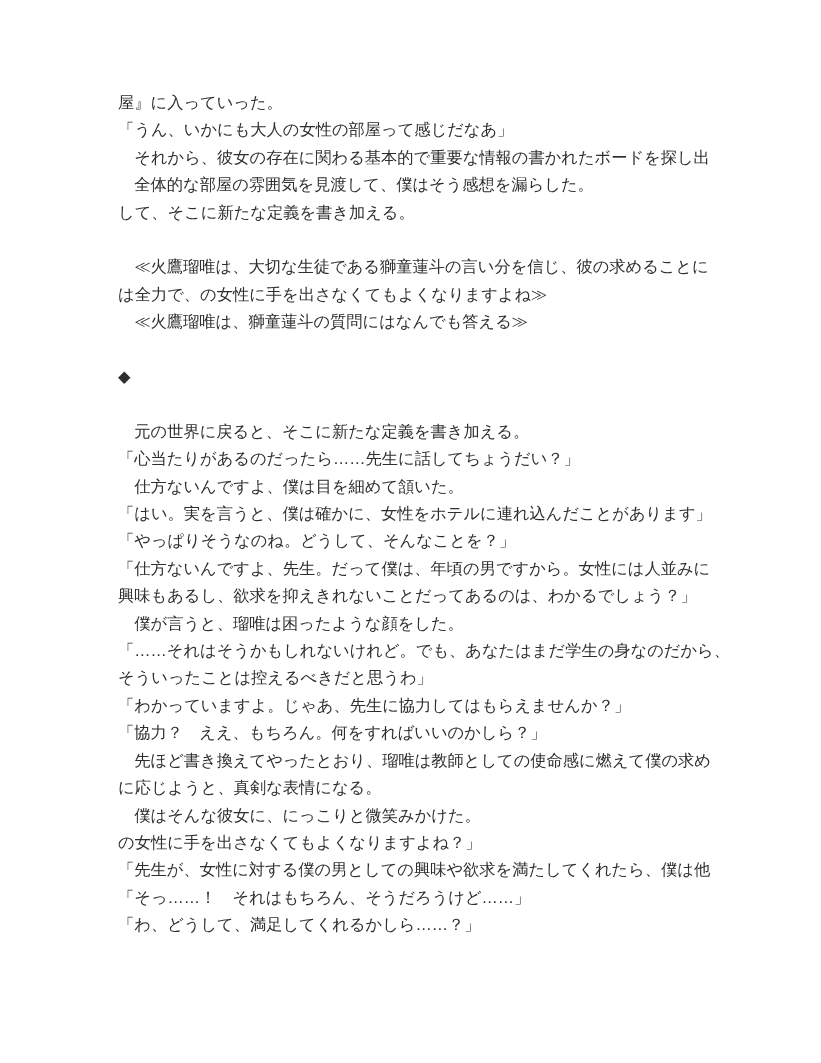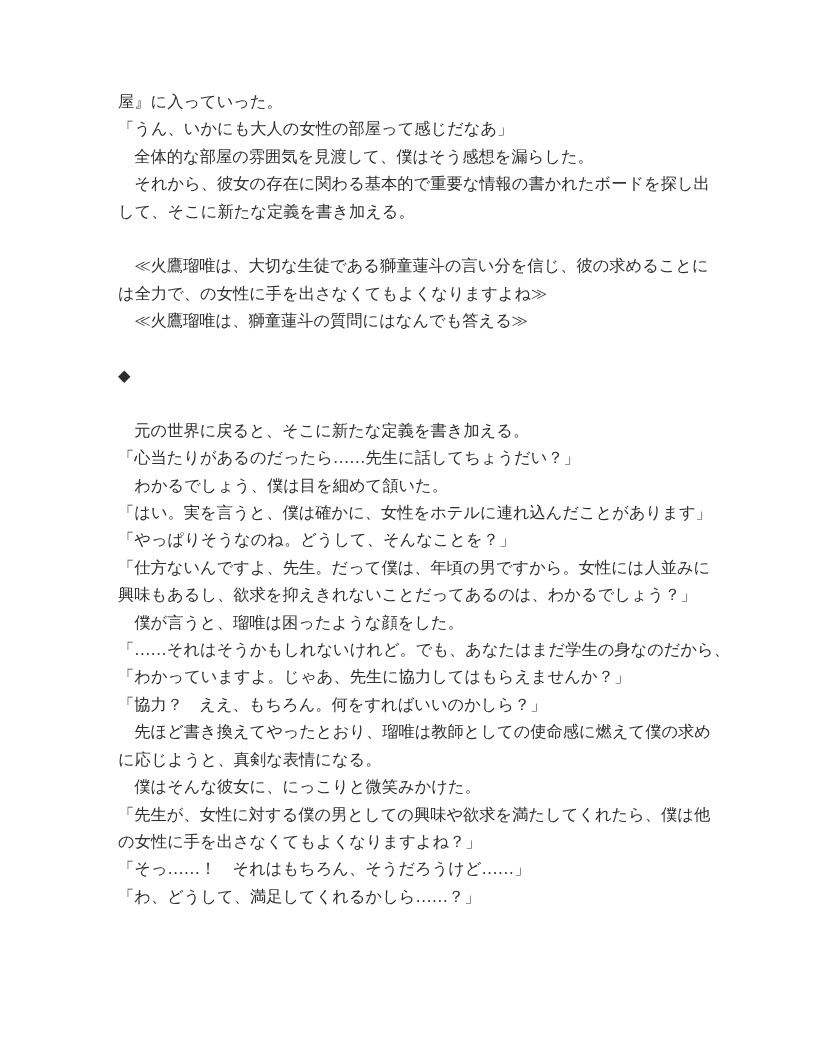--- a/index.html
+++ b/index.html
@@ -10,21 +10,21 @@
     width: 821px;
     height: 1063px;
     background: #ffffff;
   }
   .page {
     position: relative;
     width: 777px;
     height: 1063px;
     background: #ffffff;
     overflow: hidden;
-    font-family: Liberation Serif, serif;
+    font-family: Liberation Sans, sans-serif;
   }
   .text-column {
     position: absolute;
     left: 118px;
     top: 89px;
     width: 600px;
     font-size: 16.25px;
     line-height: 27.4px;
     letter-spacing: 0;
     font-weight: 400;
@@ -34,42 +34,43 @@
     white-space: pre;
   }
 </style>
 </head>
 <body>
 
 <div class="page" style="background: rgb(255, 255, 255);">
   <div class="text-column" id="text-column" style="color: rgb(46, 46, 46);">
       <div class="line">屋』に入っていった。</div>
       <div class="line">「うん、いかにも大人の女性の部屋って感じだなあ」</div>
+      <div class="line">　それから、彼女の存在に関わる基本的で重要な情報の書かれたボードを探し出</div>
       <div class="line">　全体的な部屋の雰囲気を見渡して、僕はそう感想を漏らした。</div>
-      <div class="line">　それから、彼女の存在に関わる基本的で重要な情報の書かれたボードを探し出</div>
       <div class="line">して、そこに新たな定義を書き加える。</div>
       <div class="line"></div>
       <div class="line">　≪火鷹瑠唯は、大切な生徒である獅童蓮斗の言い分を信じ、彼の求めることに</div>
       <div class="line">は全力で、の女性に手を出さなくてもよくなりますよね≫</div>
       <div class="line">　≪火鷹瑠唯は、獅童蓮斗の質問にはなんでも答える≫</div>
       <div class="line"></div>
       <div class="line">◆</div>
       <div class="line"></div>
       <div class="line">　元の世界に戻ると、そこに新たな定義を書き加える。</div>
       <div class="line">「心当たりがあるのだったら……先生に話してちょうだい？」</div>
-      <div class="line">　わかるでしょう、僕は目を細めて頷いた。</div>
+      <div class="line">　仕方ないんですよ、僕は目を細めて頷いた。</div>
       <div class="line">「はい。実を言うと、僕は確かに、女性をホテルに連れ込んだことがあります」</div>
       <div class="line">「やっぱりそうなのね。どうして、そんなことを？」</div>
       <div class="line">「仕方ないんですよ、先生。だって僕は、年頃の男ですから。女性には人並みに</div>
       <div class="line">興味もあるし、欲求を抑えきれないことだってあるのは、わかるでしょう？」</div>
       <div class="line">　僕が言うと、瑠唯は困ったような顔をした。</div>
       <div class="line">「……それはそうかもしれないけれど。でも、あなたはまだ学生の身なのだから、</div>
+      <div class="line">そういったことは控えるべきだと思うわ」</div>
       <div class="line">「わかっていますよ。じゃあ、先生に協力してはもらえませんか？」</div>
       <div class="line">「協力？　ええ、もちろん。何をすればいいのかしら？」</div>
       <div class="line">　先ほど書き換えてやったとおり、瑠唯は教師としての使命感に燃えて僕の求め</div>
       <div class="line">に応じようと、真剣な表情になる。</div>
       <div class="line">　僕はそんな彼女に、にっこりと微笑みかけた。</div>
+      <div class="line">の女性に手を出さなくてもよくなりますよね？」</div>
       <div class="line">「先生が、女性に対する僕の男としての興味や欲求を満たしてくれたら、僕は他</div>
-      <div class="line">の女性に手を出さなくてもよくなりますよね？」</div>
       <div class="line">「そっ……！　それはもちろん、そうだろうけど……」</div>
       <div class="line">「わ、どうして、満足してくれるかしら……？」</div>
     </div>
 </div>
 
 </body></html>

